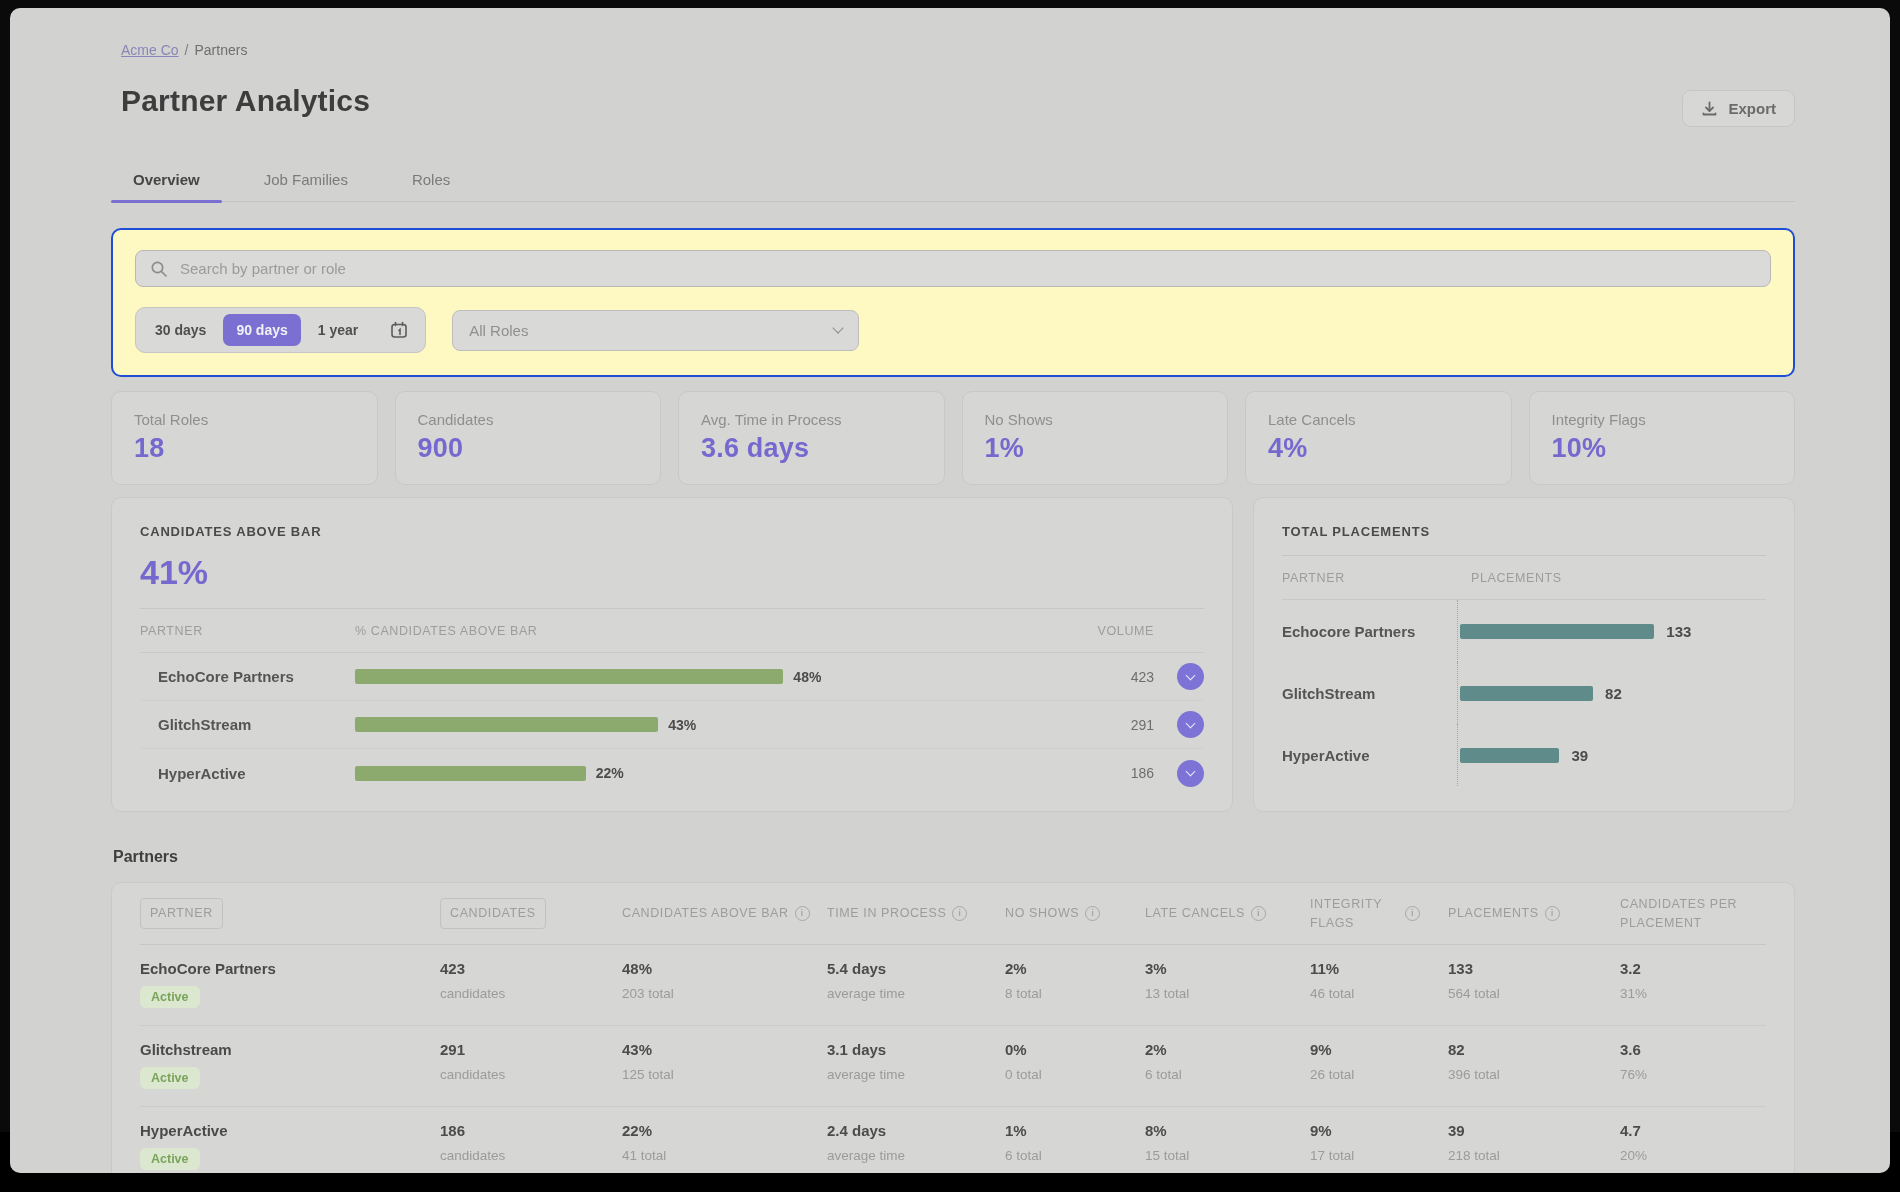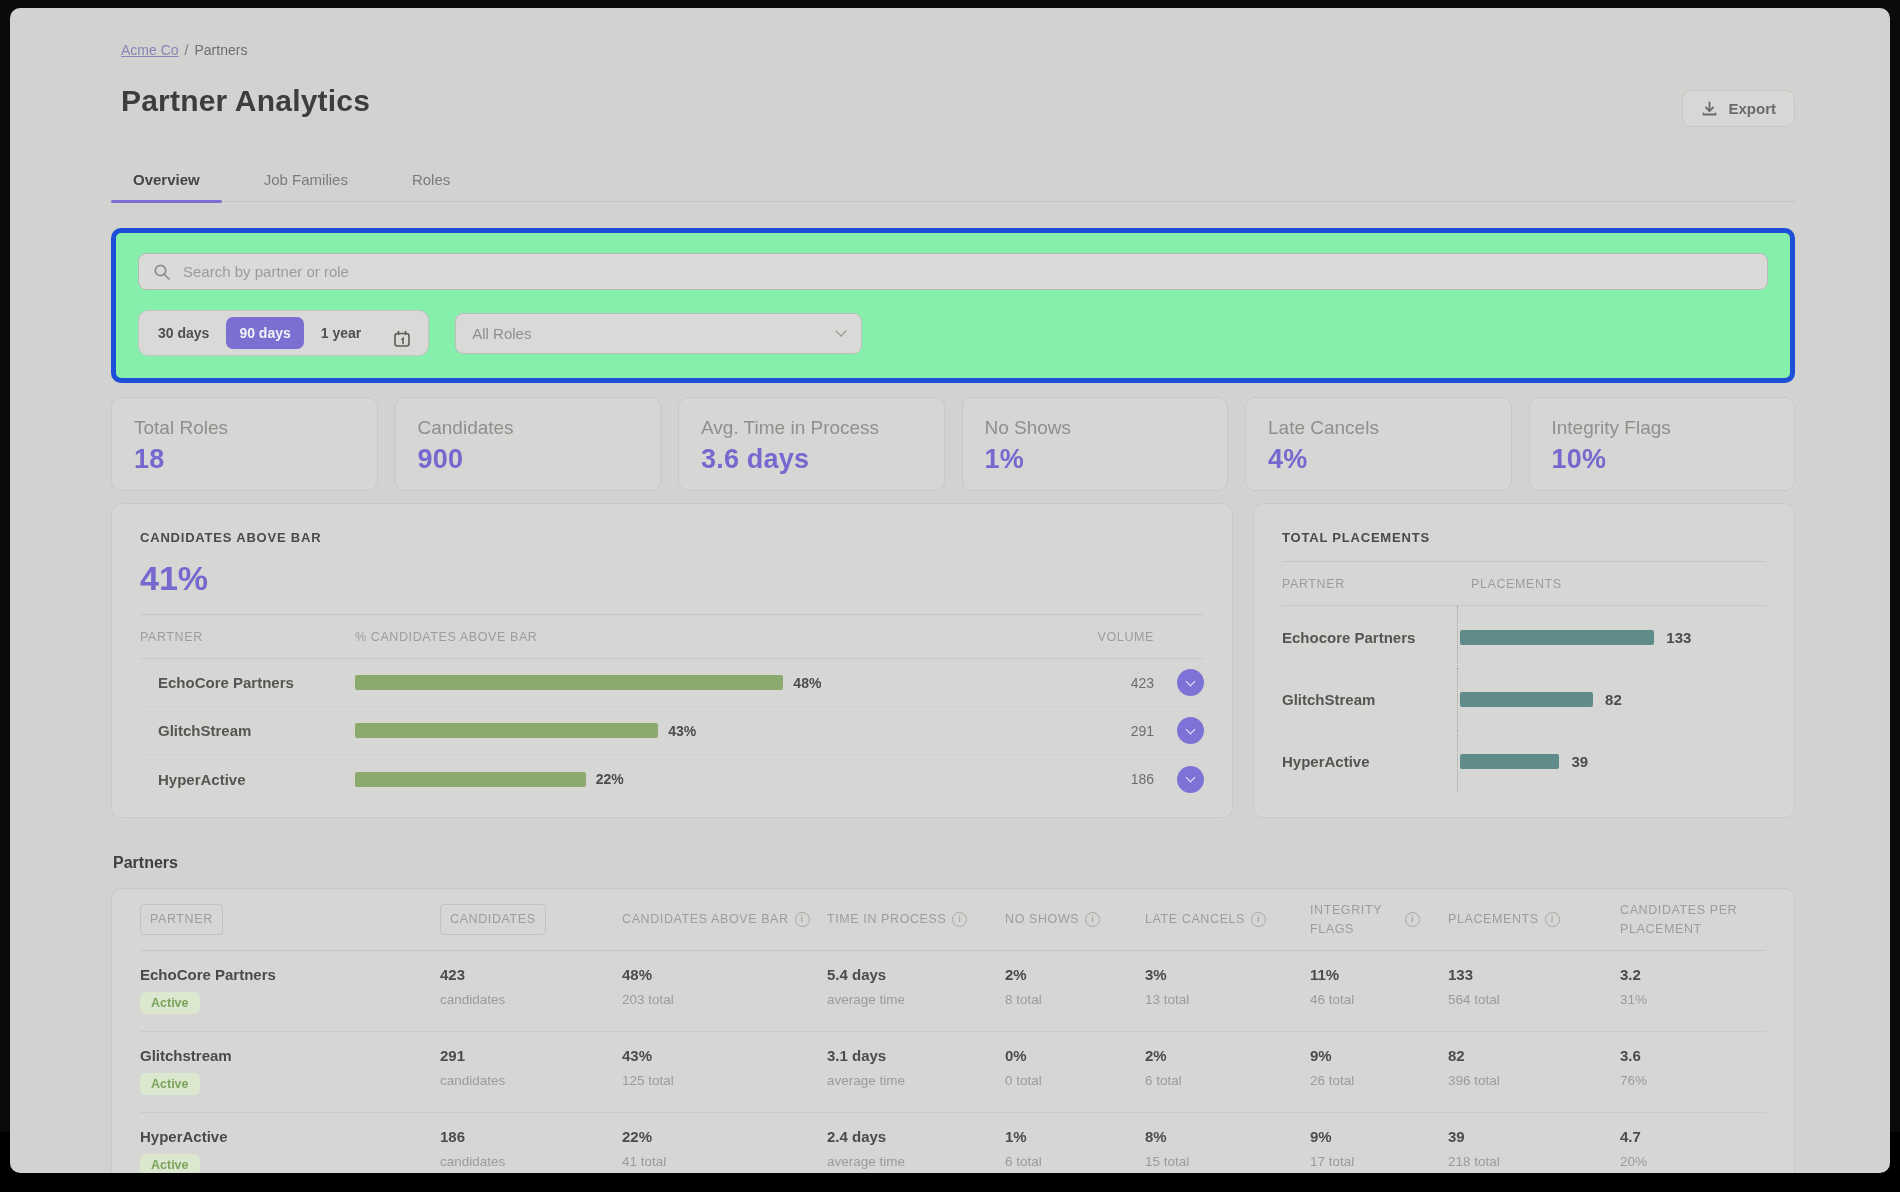--- a/index.html
+++ b/index.html
@@ -26,46 +26,46 @@
   }
   .export-btn svg { stroke:#6b6b6b; }
 
   
   .tabs { display:flex; gap:20px; margin:34px 0 0 0; border-bottom:1px solid #c3c3c1; }
   .tab { padding:10px 22px 13px 22px; font-size:15px; color:#7b7b7b; cursor:pointer; position:relative; }
   .tab.active { color:#454545; font-weight:700; }
   .tab.active::after { content:""; position:absolute; left:0; right:0; bottom:-2px; height:3px; background:#7b70d2; border-radius:2px; }
 
   
-  .filter-panel { margin-top:26px; background:#86efac; border:5px solid #1d4ed8; border-radius:10px; padding:20px 22px 22px 22px; }
+  .filter-panel { margin-top:26px; background:#fef9c3; border:2px solid #1d4ed8; border-radius:10px; padding:20px 22px 22px 22px; }
   .search-box {
     display:flex; align-items:center; gap:12px; height:37px;
     border:1px solid #b8b8b6; border-radius:8px; padding:0 14px; background:#dadad8;
   }
   .search-box input { border:none; outline:none; background:transparent; flex:1; font-size:15px; color:#555; font-family:"Liberation Sans", sans-serif; }
   .search-box input::placeholder { color:#9b9b9a; }
   .filter-row { display:flex; align-items:center; gap:26px; margin-top:20px; }
   .range-group {
-    display:inline-flex; align-items:flex-end; gap:4px;
+    display:inline-flex; align-items:center; gap:4px;
     border:1px solid #c4c4c2; border-radius:10px; padding:6px 16px 6px 6px; background:#d9d9d7;
   }
   .range-btn { font-size:14px; font-weight:700; color:#4f4f4f; padding:8px 13px; border-radius:7px; cursor:pointer; white-space:nowrap; }
   .range-btn.active { background:#7b70d2; color:#f2f2f6; }
   .calendar-icon { margin-left:14px; cursor:pointer; display:flex; }
   .select {
     flex:0 0 407px; display:flex; align-items:center; justify-content:space-between;
     height:41px; border:1px solid #bdbdbb; border-radius:8px; padding:0 16px;
     font-size:15px; color:#8f8f8e; cursor:pointer; background:#d9d9d7;
   }
   .chev { width:8px; height:8px; border-right:1.6px solid #8f8f8e; border-bottom:1.6px solid #8f8f8e; transform:rotate(45deg); margin-top:-4px; }
 
   
   .stats-row { display:flex; gap:17px; margin-top:14px; }
   .stat-card { flex:1; background:#d6d6d4; border:1px solid #c8c8c6; border-radius:10px; padding:19px 22px; height:94px; }
-  .stat-label { font-size:19px; color:#8f8f8e; }
+  .stat-label { font-size:15px; color:#8f8f8e; }
   .stat-value { font-size:27px; font-weight:700; color:#7568cf; margin-top:5px; letter-spacing:0.2px; }
 
   
   .panels-row { display:flex; gap:20px; margin-top:12px; }
   .panel { background:#d6d6d4; border:1px solid #c9c9c7; border-radius:10px; padding:26px 28px; height:315px; }
   .panel-left { width:1122px; }
   .panel-right { flex:1; }
   .panel-title { font-size:13px; font-weight:700; letter-spacing:0.8px; color:#4a4a4a; }
   .panel-headline { font-size:34px; font-weight:700; color:#7568cf; margin-top:14px; }
   .panel-divider { border-top:1px solid #c6c6c4; margin-top:16px; }

